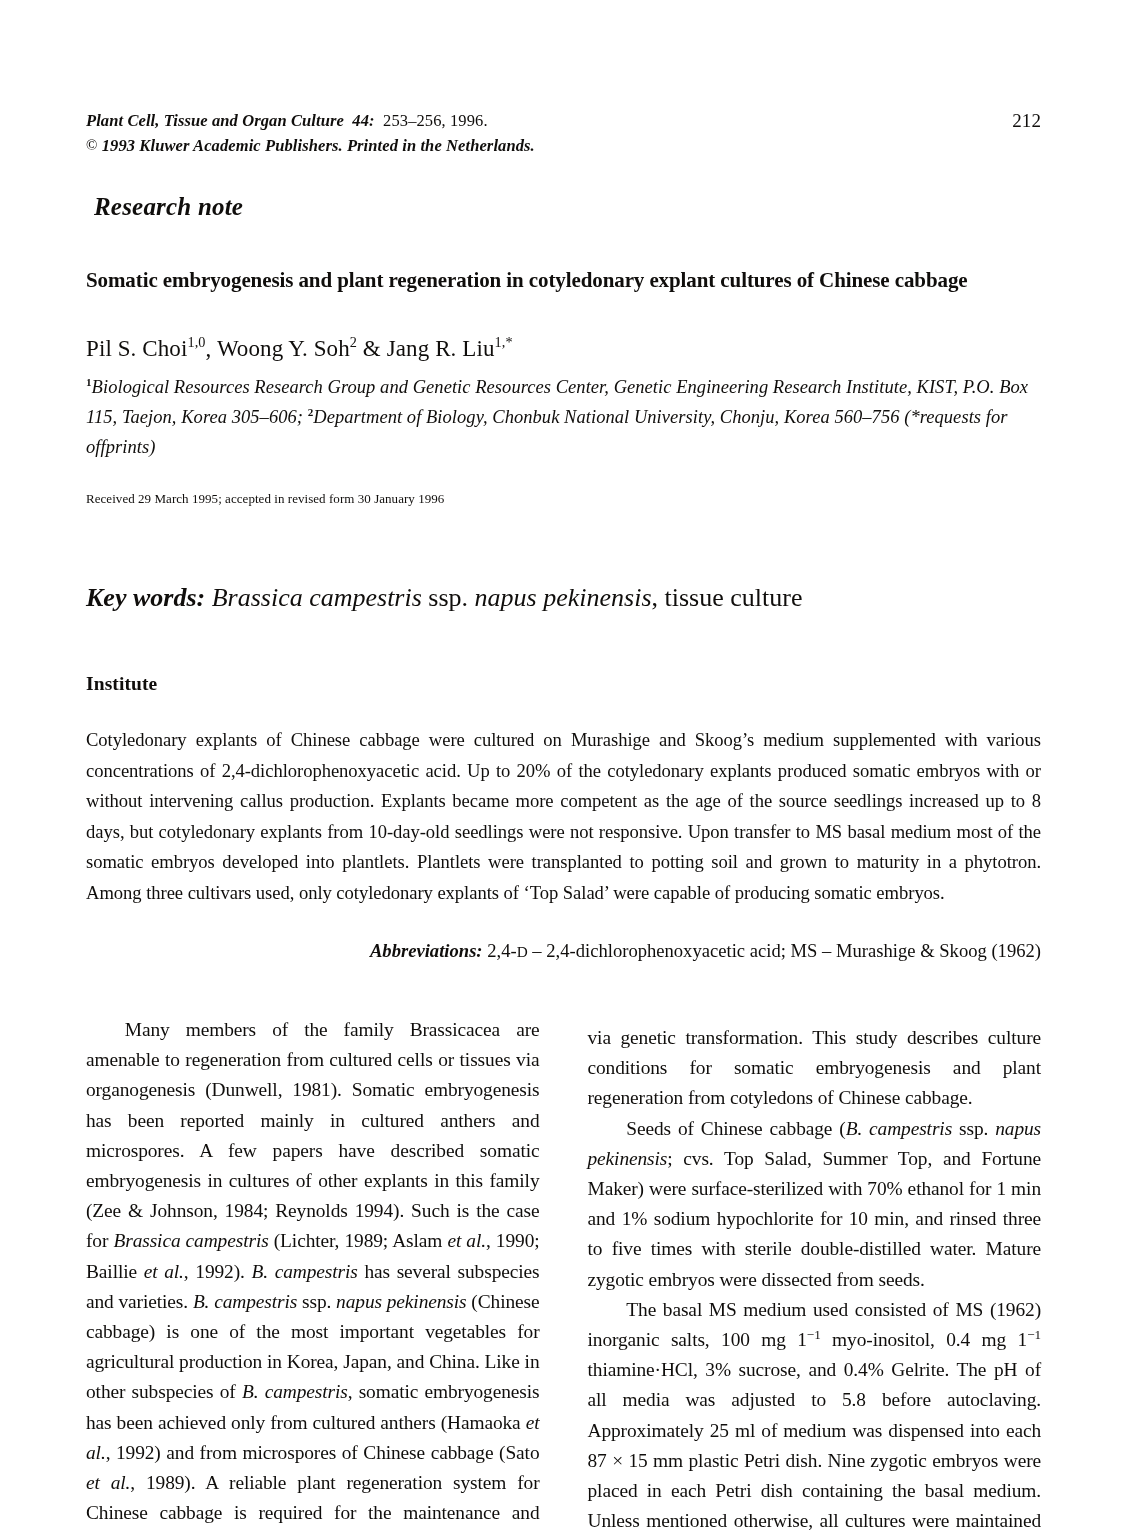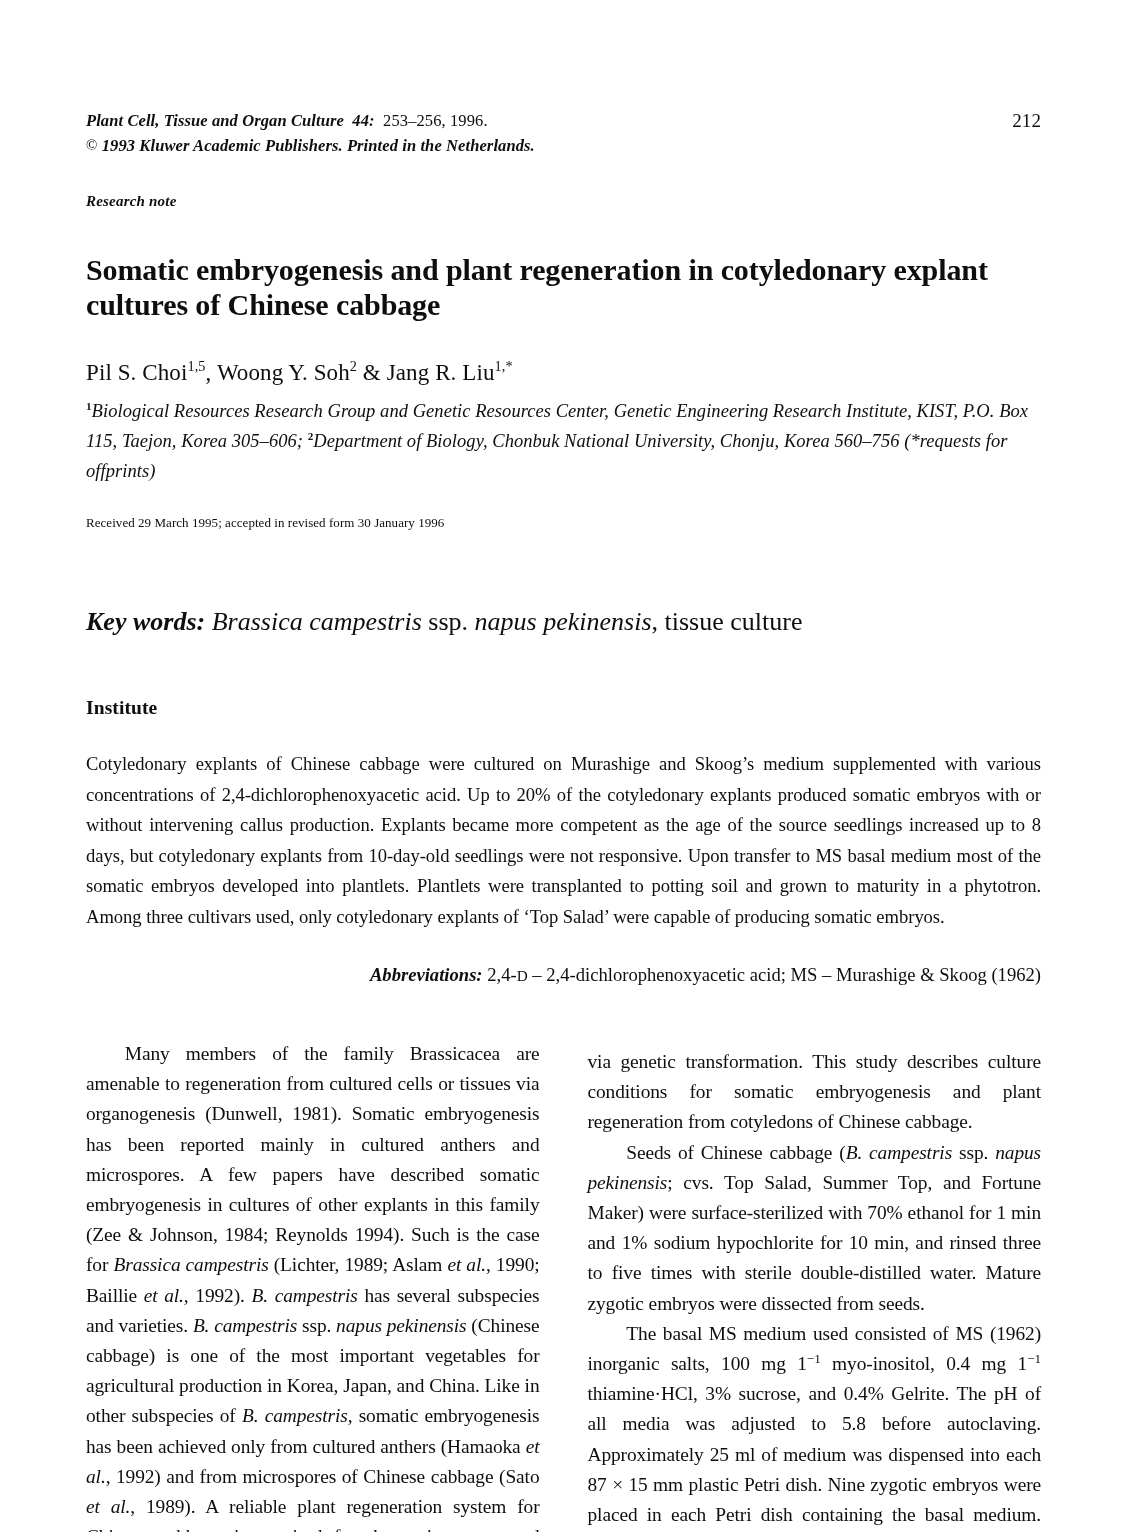--- a/index.html
+++ b/index.html
@@ -47,28 +47,29 @@
     font-weight: normal;
     font-size: 15px;
     display: inline-block;
     transform: translateY(-1px);
   }
 
   .research-note {
     margin-top: 34px;
     font-style: italic;
     font-weight: bold;
-    font-size: 15px;
+    font-size: 25px;
     letter-spacing: 0.2px;
+    margin-left: 8px;
   }
 
   
   h1.title {
     margin: 42px 0 0 0;
-    font-size: 30px;
+    font-size: 21px;
     font-weight: bold;
     line-height: 35px;
     letter-spacing: -0.1px;
   }
 
   
   .authors {
     margin-top: 37px;
     font-size: 23px;
     line-height: 28px;
@@ -157,21 +158,21 @@
         <span class="circ">©</span>
         <span>1993 Kluwer Academic Publishers.  Printed in the Netherlands.</span>
       </div>
     </div>
 
     <div class="research-note">Research note</div>
 
     <h1 class="title">Somatic embryogenesis and plant regeneration in cotyledonary explant cultures of Chinese cabbage</h1>
 
     <div class="authors">
-      <span>Pil S. Choi</span><sup>1,5</sup><span>, </span><span>Woong Y. Soh</span><sup>2</sup><span> &amp; </span><span>Jang R. Liu</span><sup>1,*</sup>
+      <span>Pil S. Choi</span><sup>1,0</sup><span>, </span><span>Woong Y. Soh</span><sup>2</sup><span> &amp; </span><span>Jang R. Liu</span><sup>1,*</sup>
     </div>
 
     <div class="affil"><sup>1</sup><span>Biological Resources Research Group and Genetic Resources Center, Genetic Engineering Research Institute, KIST, P.O. Box 115, Taejon, Korea 305–606; </span><sup>2</sup><span>Department of Biology, Chonbuk National University, Chonju, Korea 560–756 (*requests for offprints)</span></div>
 
     <div class="received">Received 29 March 1995; accepted in revised form 30 January 1996</div>
 
     <div class="keywords"><span class="kwlabel">Key words:</span><i> Brassica campestris</i><span> ssp. </span><i>napus pekinensis</i><span>, tissue culture</span></div>
 
     <h2 class="abstract-head">Institute</h2>
 

